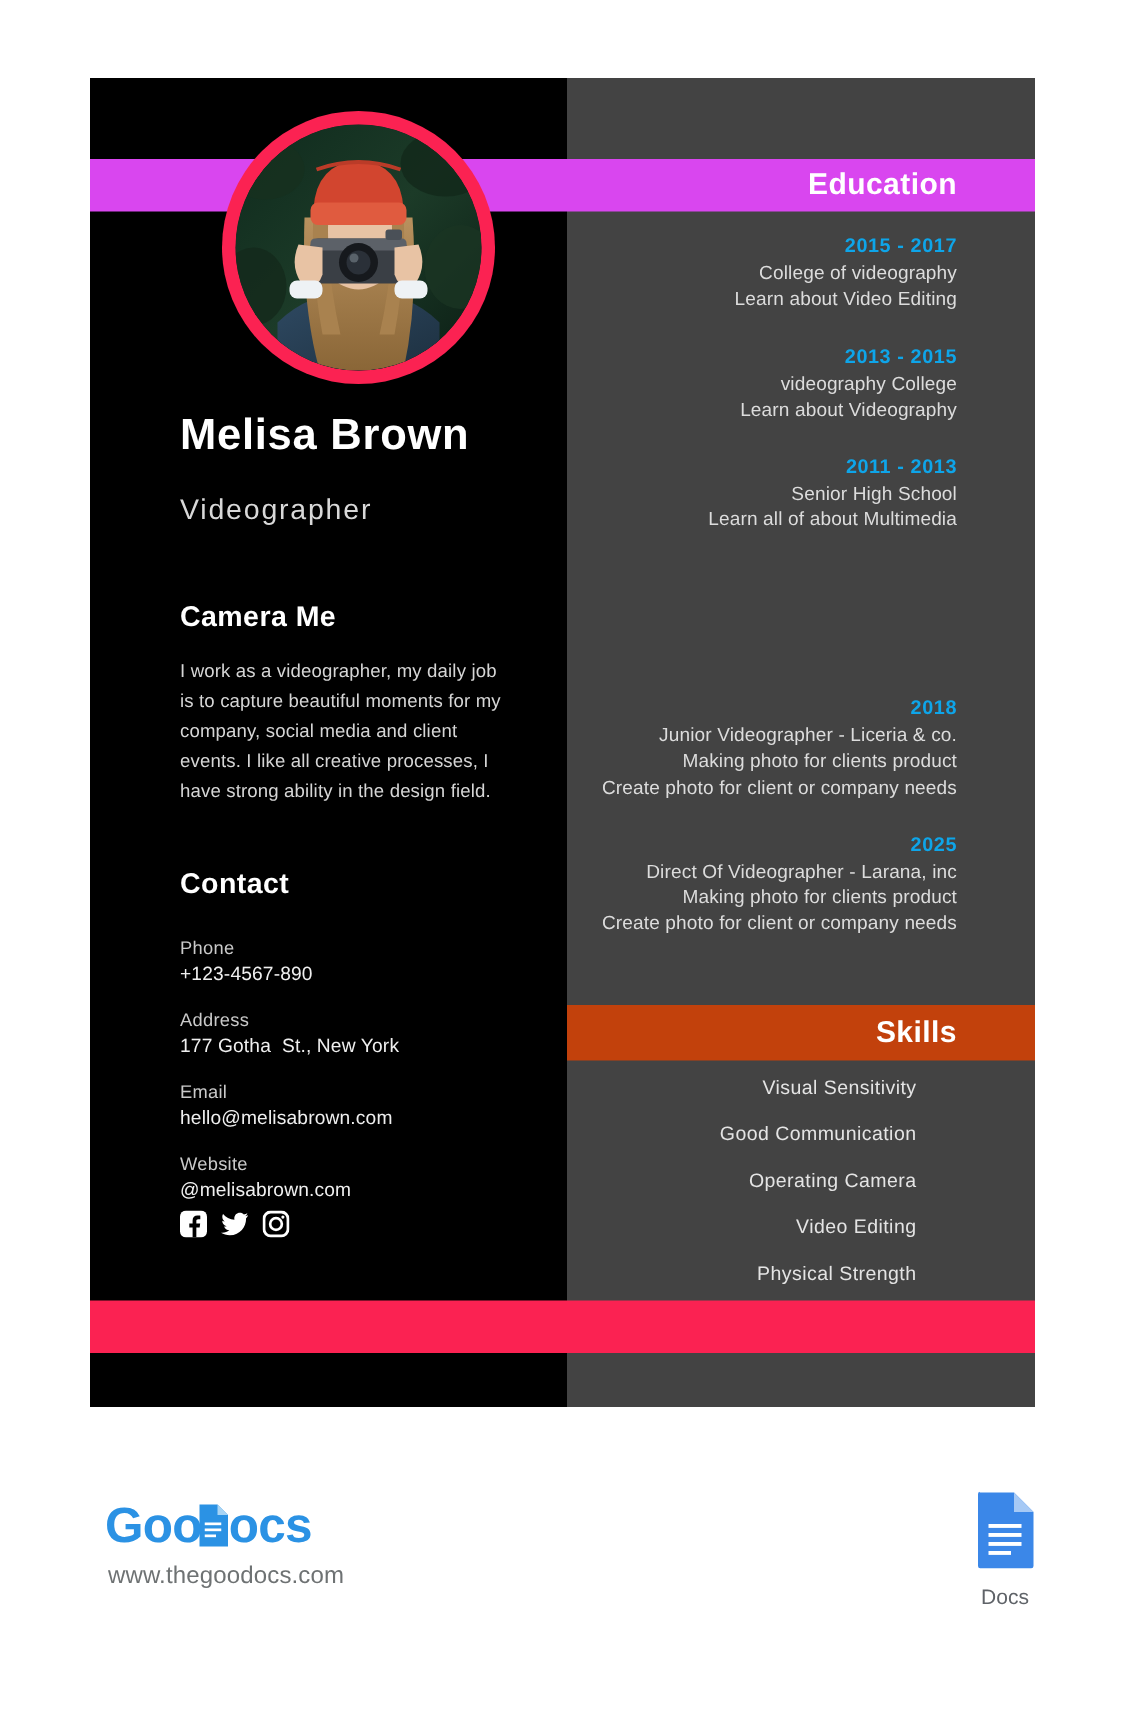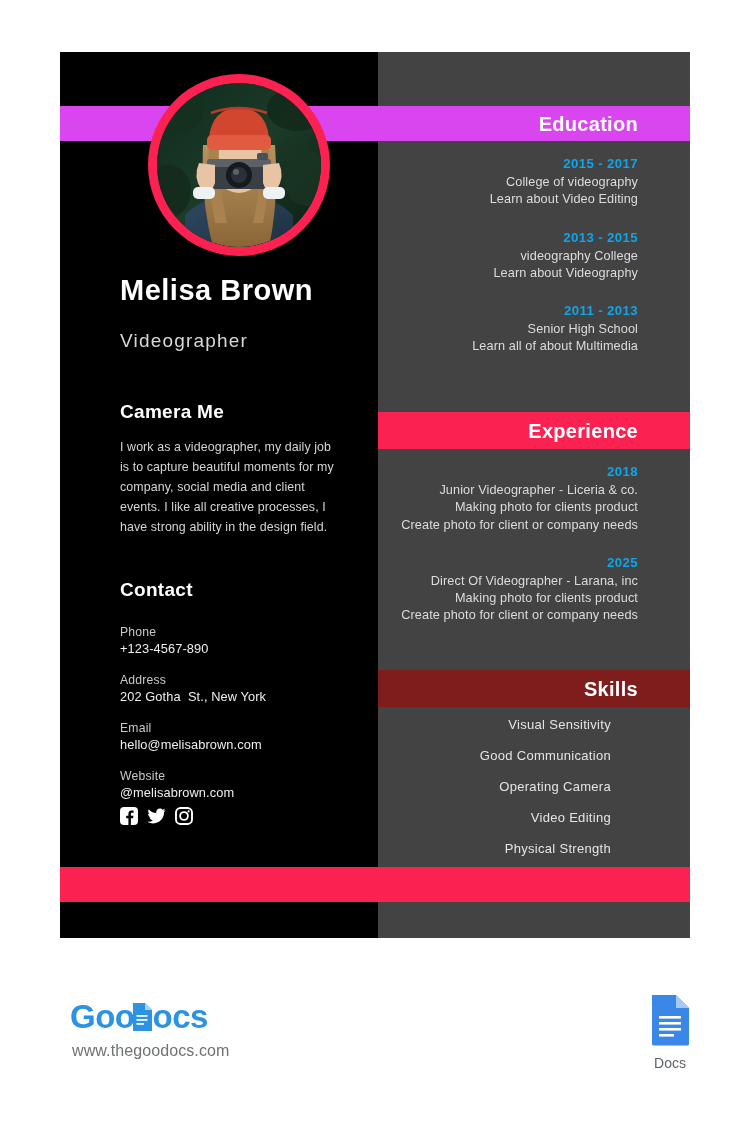--- a/index.html
+++ b/index.html
@@ -48,21 +48,21 @@
   .band-experience {
     position: absolute;
     left: 318px; top: 360px;
     width: 312px; height: 37px;
     background: #fb2252;
   }
   .band-skills {
     position: absolute;
     left: 318px; top: 618px;
     width: 312px; height: 37px;
-    background: #7f1d1d;
+    background: #c2410c;
   }
   .band-bottom {
     position: absolute;
     left: 0; top: 815px;
     width: 630px; height: 35px;
     background: #fb2252;
   }
 
   .band-title {
     position: absolute;
@@ -314,21 +314,21 @@
 
   <div class="contact-block">
     <div class="section-heading">Contact</div>
     <div class="contact-list" id="contact-list">
         <div class="contact-item">
           <div class="contact-label">Phone</div>
           <div class="contact-value">+123-4567-890</div>
         </div>
         <div class="contact-item">
           <div class="contact-label">Address</div>
-          <div class="contact-value">202 Gotha  St., New York</div>
+          <div class="contact-value">177 Gotha  St., New York</div>
         </div>
         <div class="contact-item">
           <div class="contact-label">Email</div>
           <div class="contact-value">hello@melisabrown.com</div>
         </div>
         <div class="contact-item">
           <div class="contact-label">Website</div>
           <div class="contact-value">@melisabrown.com</div>
         </div>
       </div>
@@ -366,23 +366,20 @@
         <div class="entry-line">videography College</div>
         <div class="entry-line">Learn about Videography</div>
       </div>
       <div class="entry">
         <div class="entry-year">2011 - 2013</div>
         <div class="entry-line">Senior High School</div>
         <div class="entry-line">Learn all of about Multimedia</div>
       </div>
     </div>
 
-  <div class="band-experience">
-    <span class="band-title">Experience</span>
-  </div>
   <div class="entry-list-experience" id="experience-entries">
       <div class="entry">
         <div class="entry-year">2018</div>
         <div class="entry-line">Junior Videographer - Liceria &amp; co.</div>
         <div class="entry-line">Making photo for clients product</div>
         <div class="entry-line">Create photo for client or company needs</div>
       </div>
       <div class="entry">
         <div class="entry-year">2025</div>
         <div class="entry-line">Direct Of Videographer - Larana, inc</div>

